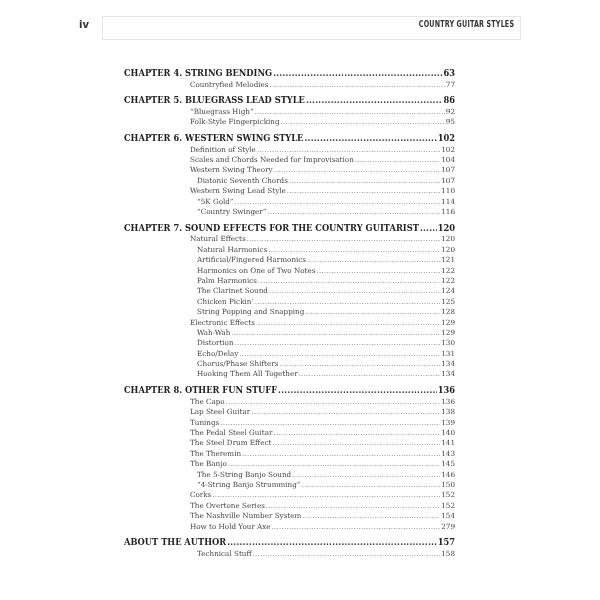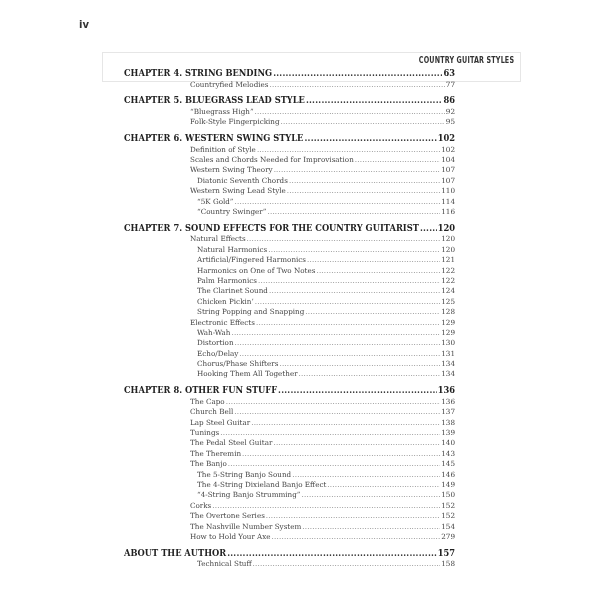--- a/index.html
+++ b/index.html
@@ -1,18 +1,18 @@
 <!DOCTYPE html>
 <html><head>
 <meta charset="utf-8">
 <style>
   html, body { margin:0; padding:0; background:#ffffff; }
   body { width:600px; height:600px; position:relative; overflow:hidden; font-family:"DejaVu Serif", serif; color:#2b2b2b; }
   .page-num { position:absolute; left:79px; top:19px; font-family:"DejaVu Sans", sans-serif; font-weight:bold; font-size:10px; color:#333;text-align:center; }
-  .header-box { position:absolute; left:102px; top:16px; width:419px; height:30px; border:1px solid #e6e6e6; box-sizing:border-box;margin-top:36px; }
+  .header-box { position:absolute; left:102px; top:16px; width:419px; height:24px; border:1px solid #e6e6e6; box-sizing:border-box; }
   .header-title { position:absolute; right:6px; top:3px; font-family:"DejaVu Sans", sans-serif; font-weight:bold; font-size:8px; letter-spacing:0.2px; color:#333; transform:scaleX(0.8); transform-origin:right center; }
   .toc { position:absolute; left:124px; top:68px; width:331px; }
   .section { margin-bottom:5.5px; }
   .row { display:flex; align-items:baseline; height:10.4px; line-height:10.4px; font-size:7.2px; color:#444; white-space:nowrap; }
   .row.chapter { font-weight:bold; font-size:8.3px; color:#222; height:11.5px; line-height:11.5px; }
   .row .label { flex:0 0 auto; }
   .row .leader { flex:1 1 auto; overflow:hidden; margin:0 1px; color:#777; letter-spacing:0.2px; }
   .row.chapter .leader { color:#333; }
   .row .leader::before { content:"........................................................................................................................................................................................................................"; }
   .row .pg { flex:0 0 auto; text-align:right; }
@@ -181,58 +181,53 @@
         <span class="label">CHAPTER 8. OTHER FUN STUFF</span>
         <span class="leader"></span>
         <span class="pg">136</span>
       </div>
       <div class="row lvl1">
         <span class="label">The Capo</span>
         <span class="leader"></span>
         <span class="pg">136</span>
       </div>
       <div class="row lvl1">
-        <span class="label">Church Bell</span>
-        <span class="leader"></span>
-        <span class="pg">137</span>
-      </div>
-      <div class="row lvl1">
         <span class="label">Lap Steel Guitar</span>
         <span class="leader"></span>
         <span class="pg">138</span>
       </div>
       <div class="row lvl1">
         <span class="label">Tunings</span>
         <span class="leader"></span>
         <span class="pg">139</span>
       </div>
       <div class="row lvl1">
         <span class="label">The Pedal Steel Guitar</span>
         <span class="leader"></span>
         <span class="pg">140</span>
       </div>
       <div class="row lvl1">
+        <span class="label">The Steel Drum Effect</span>
+        <span class="leader"></span>
+        <span class="pg">141</span>
+      </div>
+      <div class="row lvl1">
         <span class="label">The Theremin</span>
         <span class="leader"></span>
         <span class="pg">143</span>
       </div>
       <div class="row lvl1">
         <span class="label">The Banjo</span>
         <span class="leader"></span>
         <span class="pg">145</span>
       </div>
       <div class="row lvl2">
         <span class="label">The 5-String Banjo Sound</span>
         <span class="leader"></span>
         <span class="pg">146</span>
-      </div>
-      <div class="row lvl2">
-        <span class="label">The 4-String Dixieland Banjo Effect</span>
-        <span class="leader"></span>
-        <span class="pg">149</span>
       </div>
       <div class="row lvl2">
         <span class="label">“4-String Banjo Strumming”</span>
         <span class="leader"></span>
         <span class="pg">150</span>
       </div>
       <div class="row lvl1">
         <span class="label">Corks</span>
         <span class="leader"></span>
         <span class="pg">152</span>

